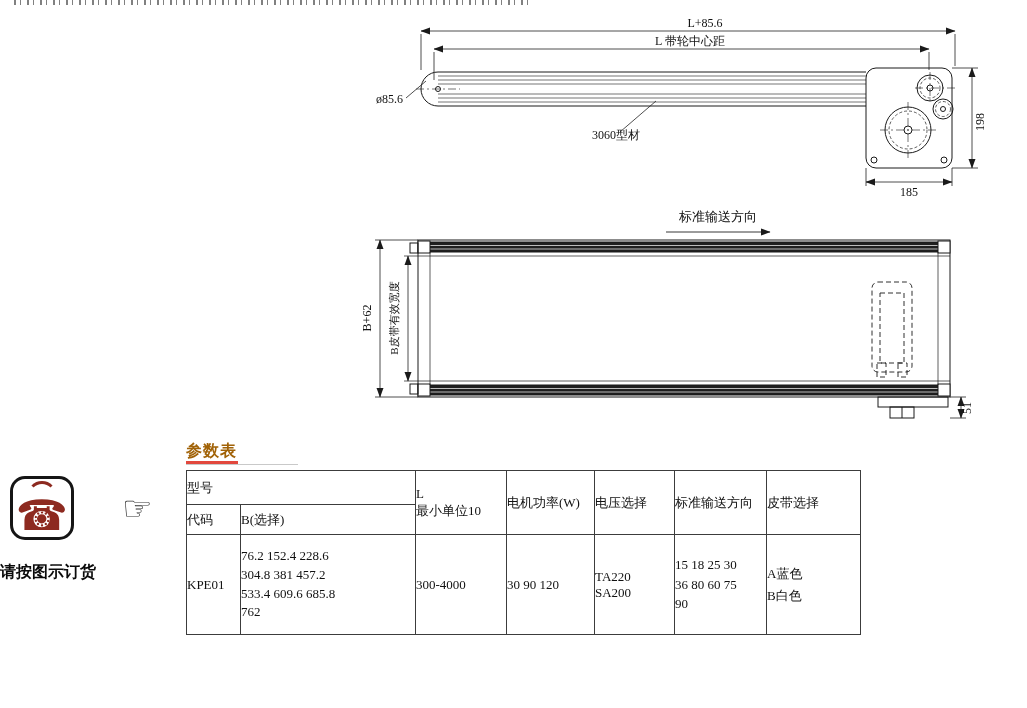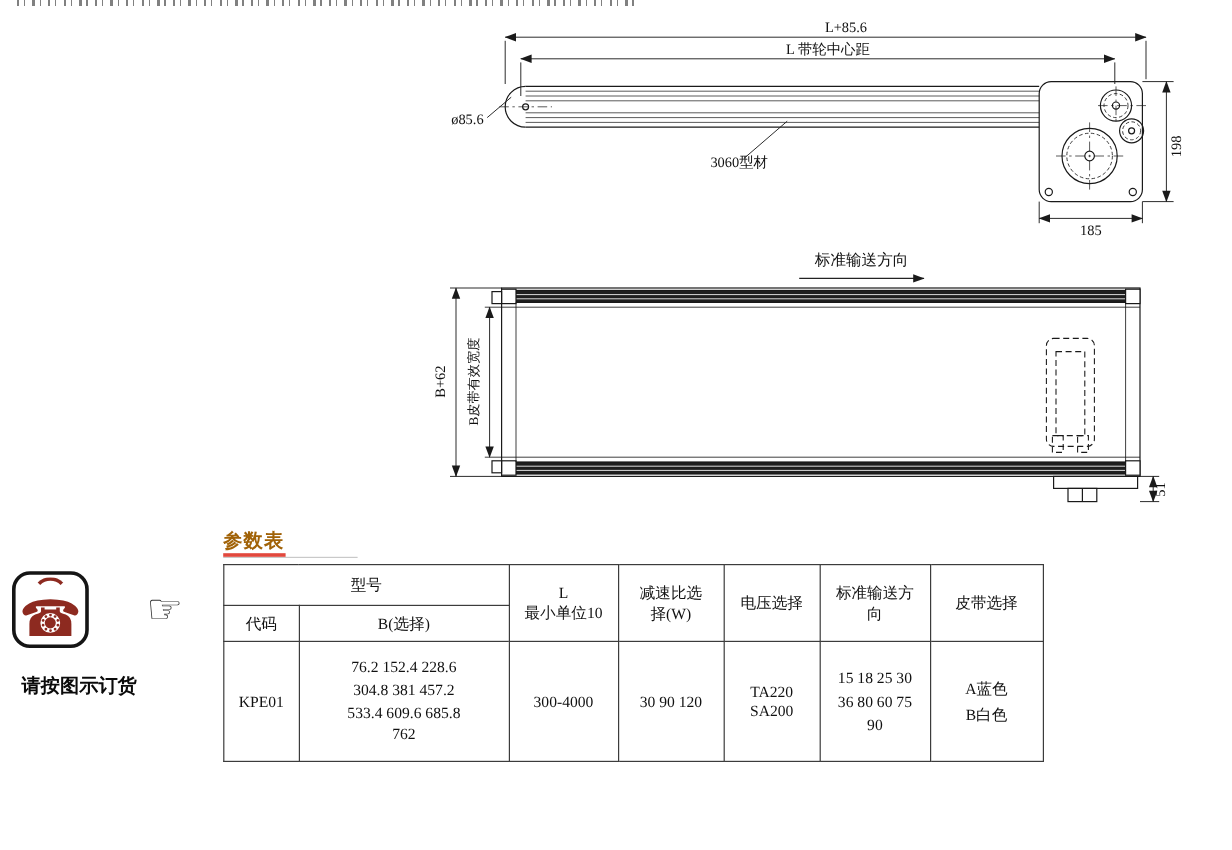--- a/index.html
+++ b/index.html
@@ -13,25 +13,25 @@
   .svg2{position:absolute;left:350px;top:205px}
   .params-title{position:absolute;left:186px;top:441px;font-size:16px;font-weight:bold;color:#a16207;letter-spacing:1px}
   .title-line{position:absolute;left:186px;top:464px;width:112px;height:1px;background:#c9c9c9}
   .title-bar{position:absolute;left:186px;top:461px;width:52px;height:3px;background:#e2483d}
   .phone-box{position:absolute;left:10px;top:476px;width:64px;height:64px;border:3.5px solid #151515;border-radius:15px}
   .arc{position:absolute;left:50%;top:2px;transform:translateX(-50%);width:30px;height:30px;
     border:3px solid transparent;border-top-color:#8d2a20;border-radius:50%}
   .phone-glyph{position:absolute;left:50%;bottom:0;transform:translateX(-50%);font-size:42px;line-height:1;
     color:#8d2a20;font-family:"DejaVu Sans",sans-serif}
   .hand{position:absolute;left:122px;top:488px;font-size:34px;color:#333;font-family:"DejaVu Sans",sans-serif}
-  .order-caption{position:absolute;left:0;top:562px;width:132px;text-align:center;font-size:16px;font-weight:bold;color:#0a0a0a}
+  .order-caption{position:absolute;left:0;top:562px;width:132px;text-align:left;font-size:16px;font-weight:bold;color:#0a0a0a}
   .ptable{position:absolute;left:186px;top:470px;border-collapse:collapse;table-layout:fixed;
     font-family:"Liberation Serif",serif;color:#111}
-  .ptable th,.ptable td{border:1px solid #3c3c3c;text-align:center;vertical-align:middle;
-    font-weight:normal;font-size:13px;padding:2px 12px}
+  .ptable th,.ptable td{border:1px solid #3c3c3c;text-align:left;vertical-align:middle;
+    font-weight:normal;font-size:13px;padding:2px 0}
   tr.h1{height:34px} tr.h2{height:30px} tr.dr{height:100px}
   .h-model{font-size:15px}
   .pre{white-space:pre-line}
   .cell-b{text-align:left;white-space:pre-line;padding-left:9px;line-height:1.45}
   .cell-ratio{text-align:left;white-space:pre-line;font-size:10.5px;padding-left:6px;line-height:1.5}
   .cell-belt{font-size:18px;text-align:left;padding-left:13px;line-height:1.65;white-space:pre-line}
   .model-note{position:absolute;left:186px;top:648px;font-size:14.5px;color:#222}
   .model-note .lbl{font-weight:bold}
 </style>
 </head>
@@ -169,21 +169,21 @@
         <col style="width:92px">
         <col style="width:94px">
     </colgroup>
     <tbody>
       <tr class="h1">
         <th colspan="2" class="h-model">型号</th>
         <th rowspan="2">
           <div>L</div>
           <div>最小单位10</div>
         </th>
-        <th rowspan="2">减速比选择(W)</th>
+        <th rowspan="2">电机功率(W)</th>
         <th rowspan="2">电压选择</th>
         <th rowspan="2">标准输送方向</th>
         <th rowspan="2">皮带选择</th>
       </tr>
       <tr class="h2">
         <th>代码</th>
         <th>B(选择)</th>
       </tr>
       <tr class="dr">
         <td>KPE01</td>

